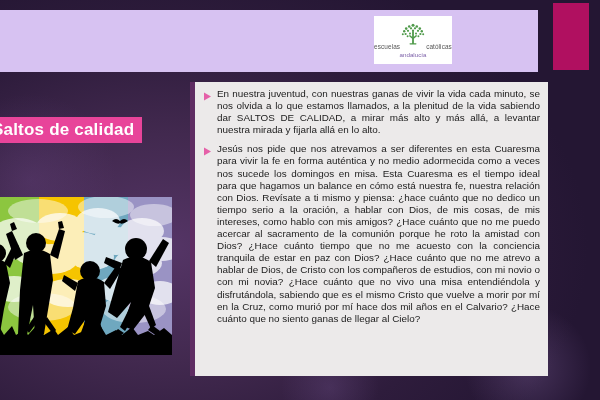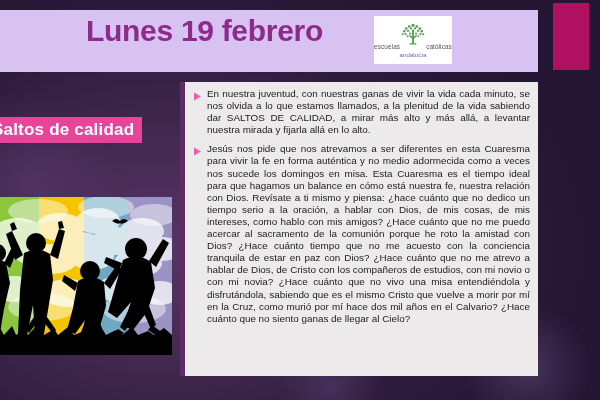--- a/index.html
+++ b/index.html
@@ -134,21 +134,21 @@
     height: 158px;
     overflow: hidden;
     z-index: 3;
     background: #8fb2cf;
   }
   #photo svg { display: block; }
 
   
   #text-panel {
     position: absolute;
-    left: 180px;
+    left: 190px;
     top: 82px;
     width: 358px;
     height: 294px;
     background: #eceaea;
     z-index: 4;
     border-left: 5px solid #5f2d63;
     box-sizing: border-box;
     padding: 6px 8px 4px 8px;
     overflow: hidden;
   }
@@ -174,21 +174,20 @@
     white-space: normal;
     overflow: hidden;
   }
 </style>
 </head>
 <body>
 
 <div id="slide">
 
   <div id="title-band"></div>
-  <div id="title-text">Lunes 19 febrero</div>
 
   <div id="logo-box">
     <svg id="logo-svg" width="46" height="24" viewBox="0 0 46 24">
       <g fill="#4f9a4a">
         <circle cx="23" cy="3.2" r="1.5"></circle>
         <circle cx="19.2" cy="4.4" r="1.25"></circle>
         <circle cx="26.8" cy="4.4" r="1.25"></circle>
         <circle cx="16.2" cy="6.6" r="1.3"></circle>
         <circle cx="29.8" cy="6.6" r="1.3"></circle>
         <circle cx="21" cy="6.3" r="1.15"></circle>

